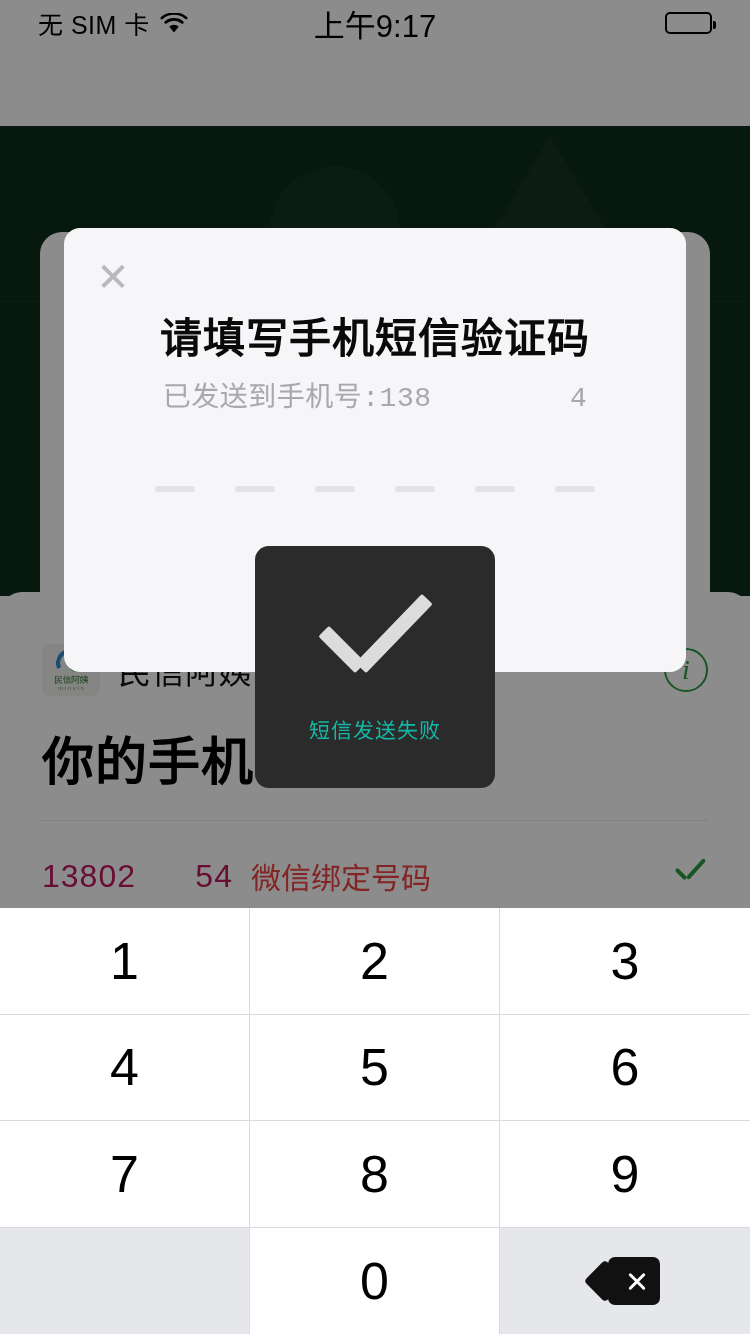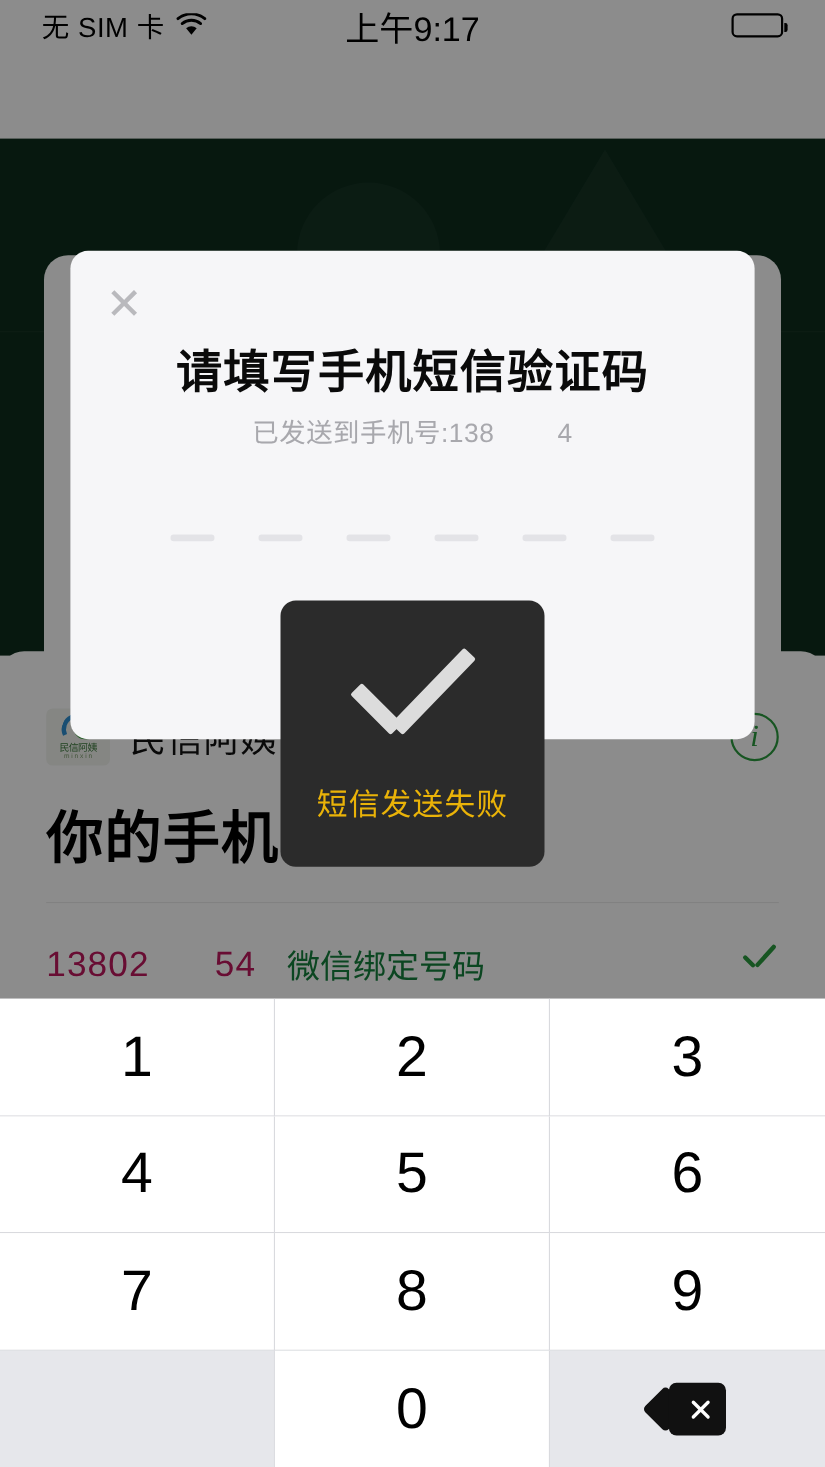--- a/index.html
+++ b/index.html
@@ -130,21 +130,21 @@
     font-size:52px;color:#000;font-weight:700;letter-spacing:1px;
   }
   .auth-divider{
     position:absolute;left:42px;right:42px;top:228px;height:1px;background:#ececec;
   }
   .phone-row{
     position:absolute;left:42px;right:42px;top:252px;height:64px;
     display:flex;align-items:center;
   }
   .phone-number{font-size:32px;color:#be185d;letter-spacing:1px;white-space:pre;}
-  .phone-tag{font-size:30px;color:#15803d;margin-left:28px;}
+  .phone-tag{font-size:30px;color:#ef4444;margin-left:18px;}
   .phone-check{
     margin-left:auto;width:34px;height:20px;position:relative;
   }
   .phone-check:before{
     content:"";position:absolute;left:0;top:6px;width:14px;height:4px;background:#2b9b3e;
     transform:rotate(45deg);border-radius:2px;
   }
   .phone-check:after{
     content:"";position:absolute;left:9px;top:1px;width:26px;height:4px;background:#2b9b3e;
     transform:rotate(-48deg);border-radius:2px;
@@ -169,21 +169,21 @@
     display:flex;align-items:center;justify-content:center;
     font-size:40px;color:#b9b9bd;line-height:1;font-weight:300;
     cursor:pointer;
   }
   .modal-title{
     position:absolute;left:0;right:0;top:76px;text-align:center;
     font-size:42px;color:#0a0a0a;font-weight:700;letter-spacing:1px;
   }
   .modal-sub{
     position:absolute;left:0;right:0;top:146px;text-align:center;
-    font-size:24px;color:#a8a8ad;letter-spacing:0.5px;white-space:pre;
+    font-size:28px;color:#a8a8ad;letter-spacing:0.5px;white-space:pre;font-family:Liberation Mono, monospace;
   }
   .code-slots{
     position:absolute;left:0;right:0;top:230px;
     display:flex;justify-content:center;gap:40px;
   }
   .code-slot{
     width:40px;height:34px;position:relative;
   }
   .code-slot:after{
     content:"";position:absolute;left:0;bottom:0;width:40px;height:6px;
@@ -206,21 +206,21 @@
   }
   .toast-check:before{
     content:"";position:absolute;left:6px;top:30px;width:52px;height:15px;
     background:#dcdcdc;transform:rotate(45deg);border-radius:2px;
   }
   .toast-check:after{
     content:"";position:absolute;left:36px;top:14px;width:96px;height:15px;
     background:#dcdcdc;transform:rotate(-46deg);border-radius:2px;
   }
   .toast-text{
-    font-size:28px;color:#eab308;letter-spacing:1px;
+    font-size:21px;color:#14b8a6;letter-spacing:1px;
   }
 
   
   .keypad{
     position:absolute;left:0;top:908px;width:750px;height:426px;
     background:#e6e7eb;
     display:grid;
     grid-template-columns:repeat(3,1fr);
     grid-template-rows:repeat(4,1fr);
     z-index:30;

